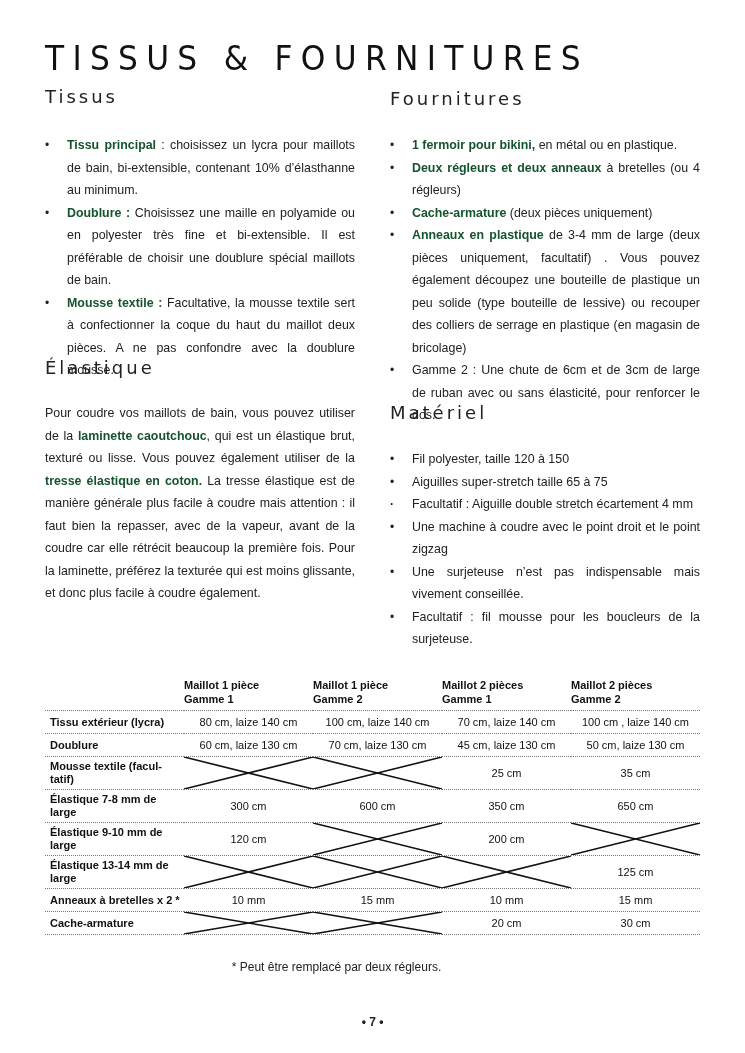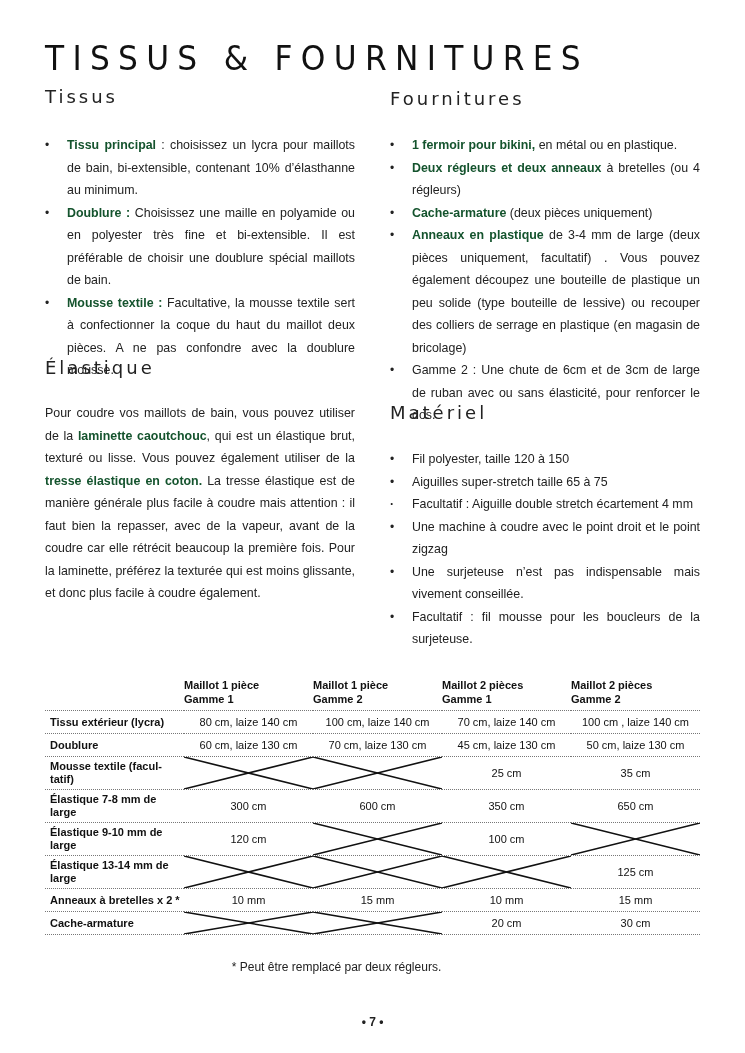--- a/index.html
+++ b/index.html
@@ -142,21 +142,21 @@
         </tr>
         <tr class="h2row">
           <td class="rowlabel">Élastique 9-10 mm de large</td>
           <td>120 cm</td>
           <td class="x">
             <svg viewBox="0 0 100 100" preserveAspectRatio="none">
               <line x1="0" y1="0" x2="100" y2="100" stroke="#111" stroke-width="1.6" vector-effect="non-scaling-stroke"></line>
               <line x1="0" y1="100" x2="100" y2="0" stroke="#111" stroke-width="1.6" vector-effect="non-scaling-stroke"></line>
             </svg>
           </td>
-          <td>100 cm</td>
+          <td>200 cm</td>
           <td class="x">
             <svg viewBox="0 0 100 100" preserveAspectRatio="none">
               <line x1="0" y1="0" x2="100" y2="100" stroke="#111" stroke-width="1.6" vector-effect="non-scaling-stroke"></line>
               <line x1="0" y1="100" x2="100" y2="0" stroke="#111" stroke-width="1.6" vector-effect="non-scaling-stroke"></line>
             </svg>
           </td>
         </tr>
         <tr class="h2row">
           <td class="rowlabel">Élastique 13-14 mm de large</td>
           <td class="x">

